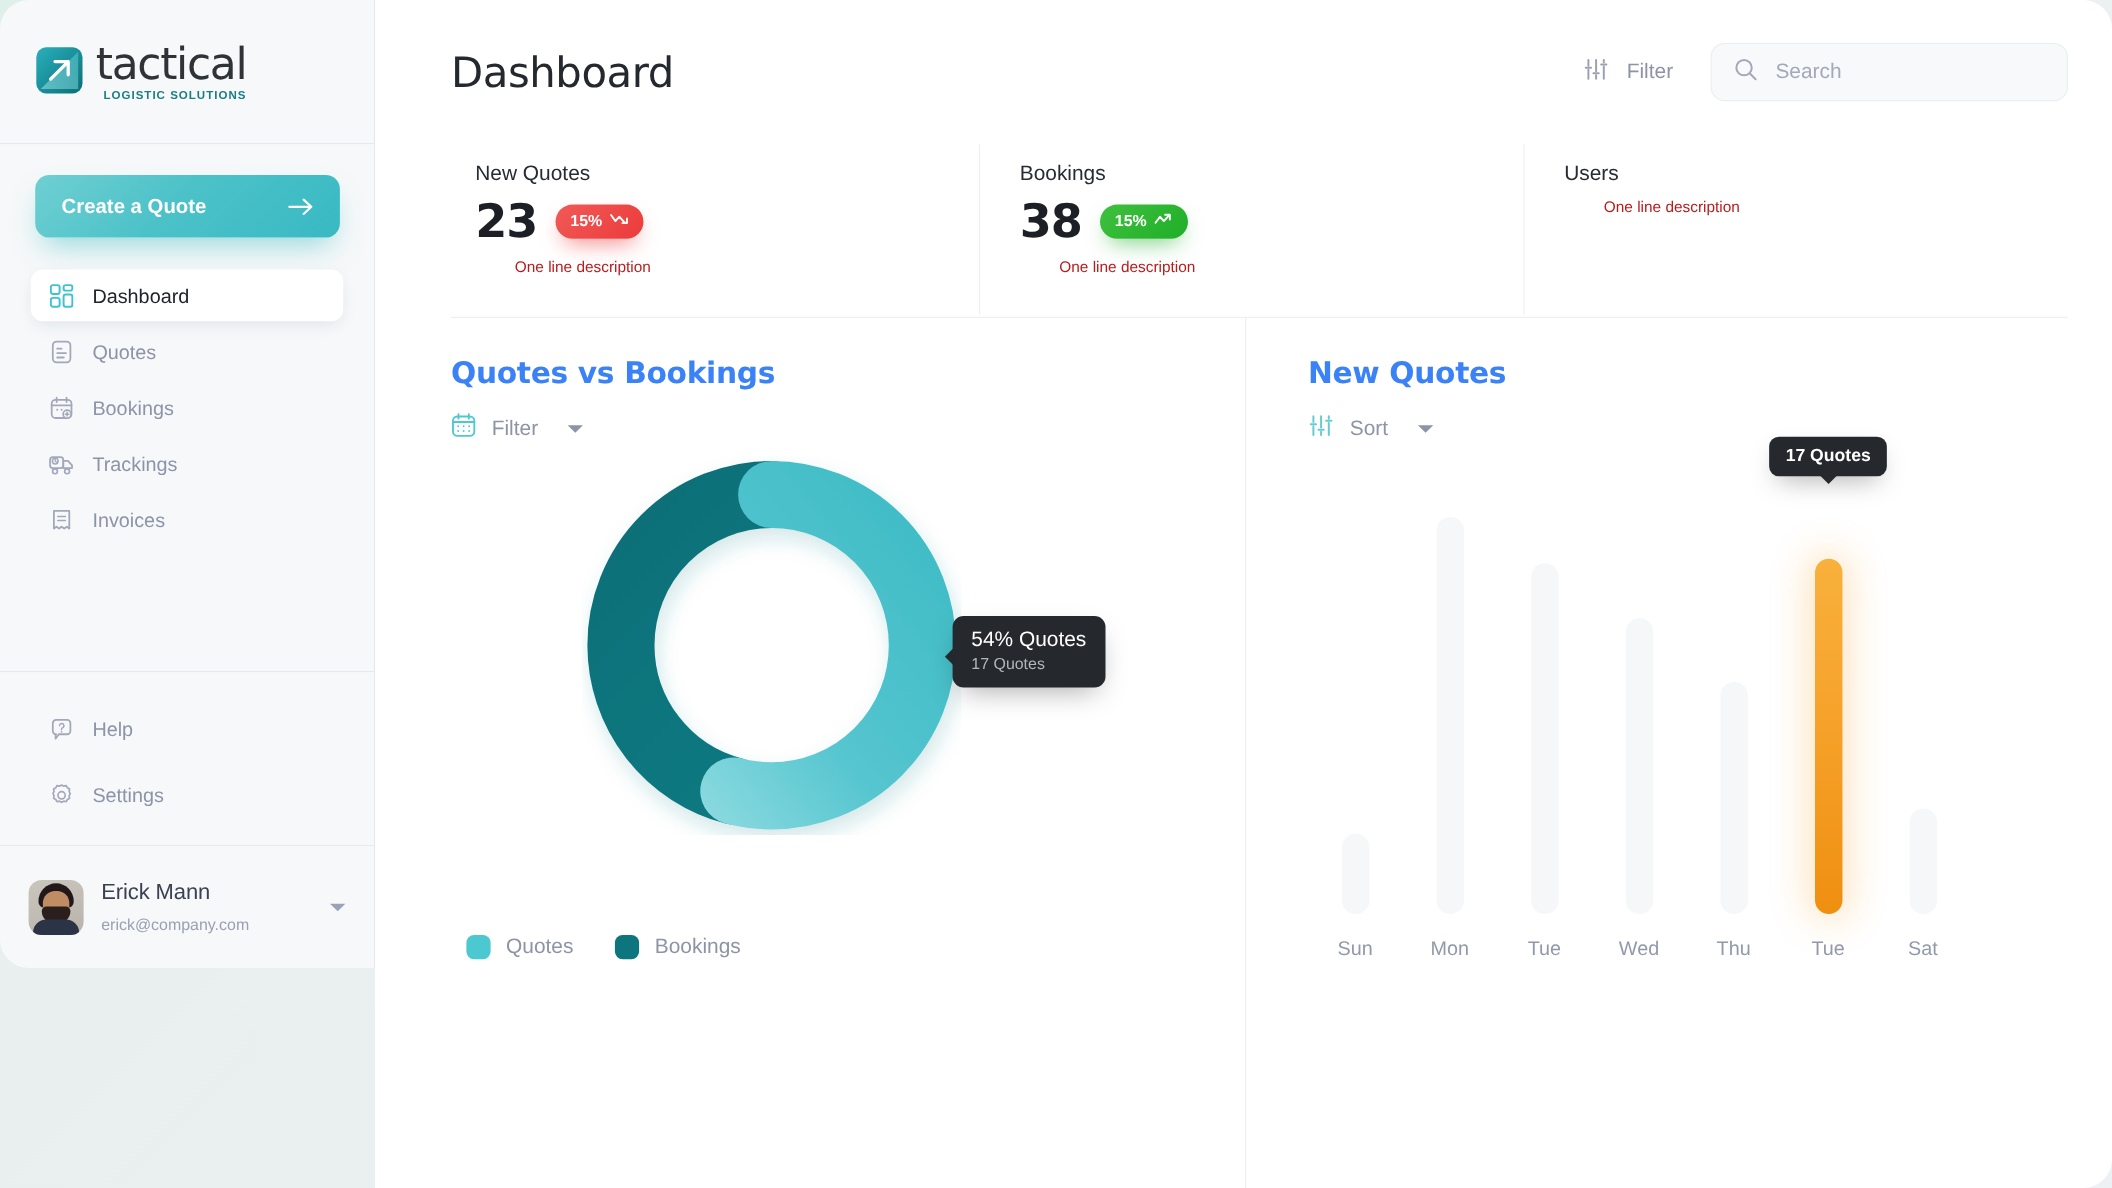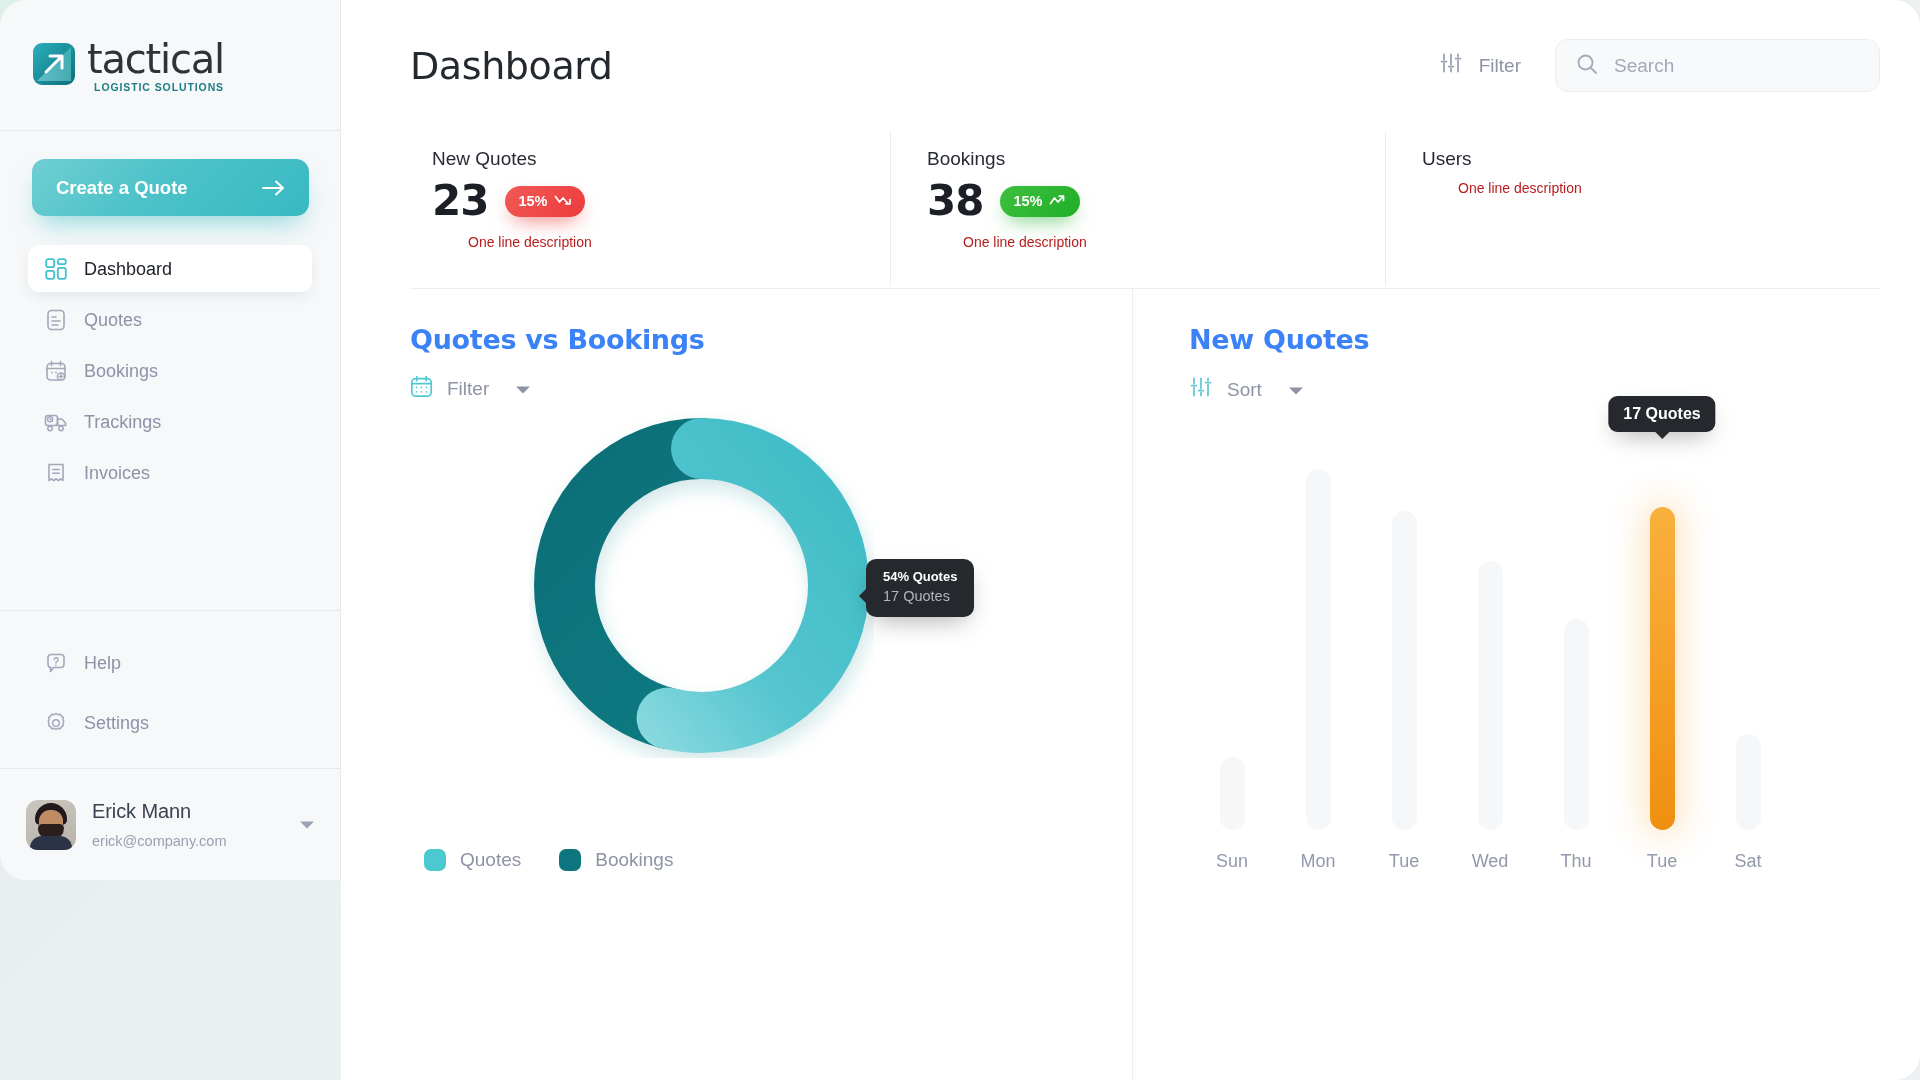--- a/index.html
+++ b/index.html
@@ -244,21 +244,21 @@
     position: absolute; left: 456px; top: 136px;
     background: #25282d; color: #fff;
     border-radius: 10px; padding: 11px 17px 13px 17px;
     box-shadow: 0 10px 26px -8px rgba(0,0,0,0.35);
   }
   .donut-tooltip::before {
     content: ""; position: absolute; left: -7px; top: 28px;
     border-top: 9px solid transparent; border-bottom: 9px solid transparent;
     border-right: 9px solid #25282d;
   }
-  .tt-main { font-size: 13px; font-weight: 700; line-height: 1.15; }
+  .tt-main { font-size: 19px; font-weight: 400; line-height: 1.15; }
   .tt-sub { font-size: 14.5px; color: #b2b6bd; margin-top: 3px; }
 
   .legend { display: flex; gap: 38px; margin-top: 26px; padding-left: 14px; }
   .legend-item { display: flex; align-items: center; gap: 14px; }
   .legend-swatch { width: 22px; height: 22px; border-radius: 7px; }
   .legend-label { font-size: 19px; color: #8e94a6; }
 
   
   .bars-area { position: relative; height: 440px; margin-top: 42px; }
   .bars-row {

